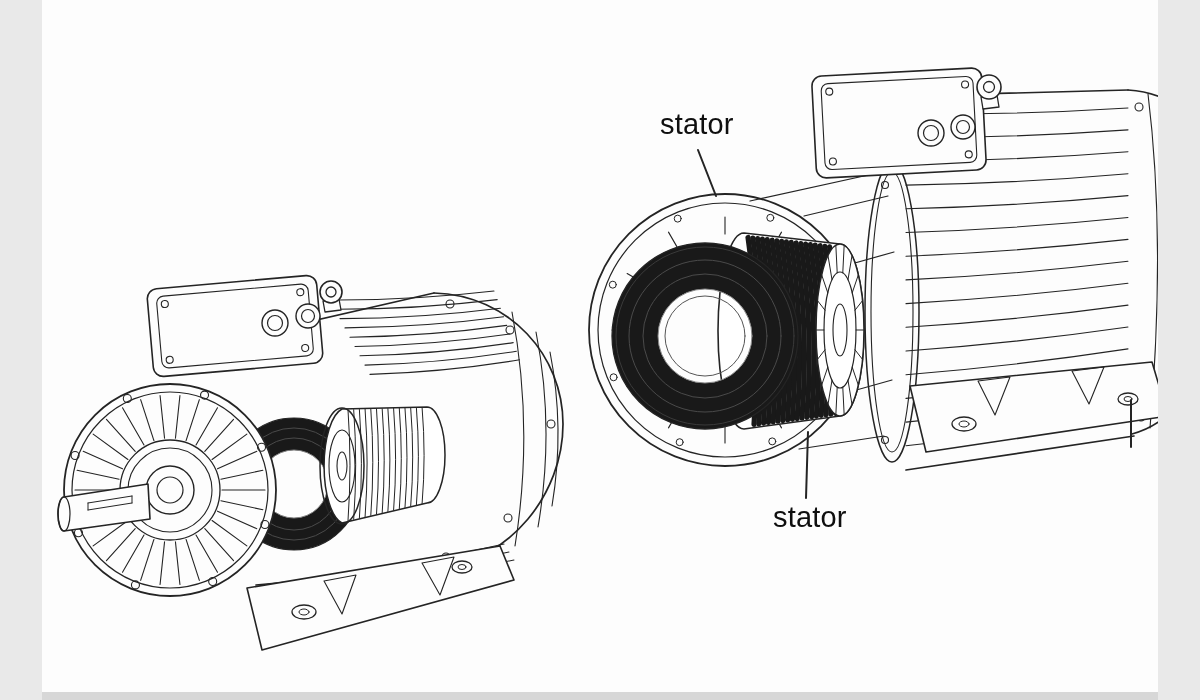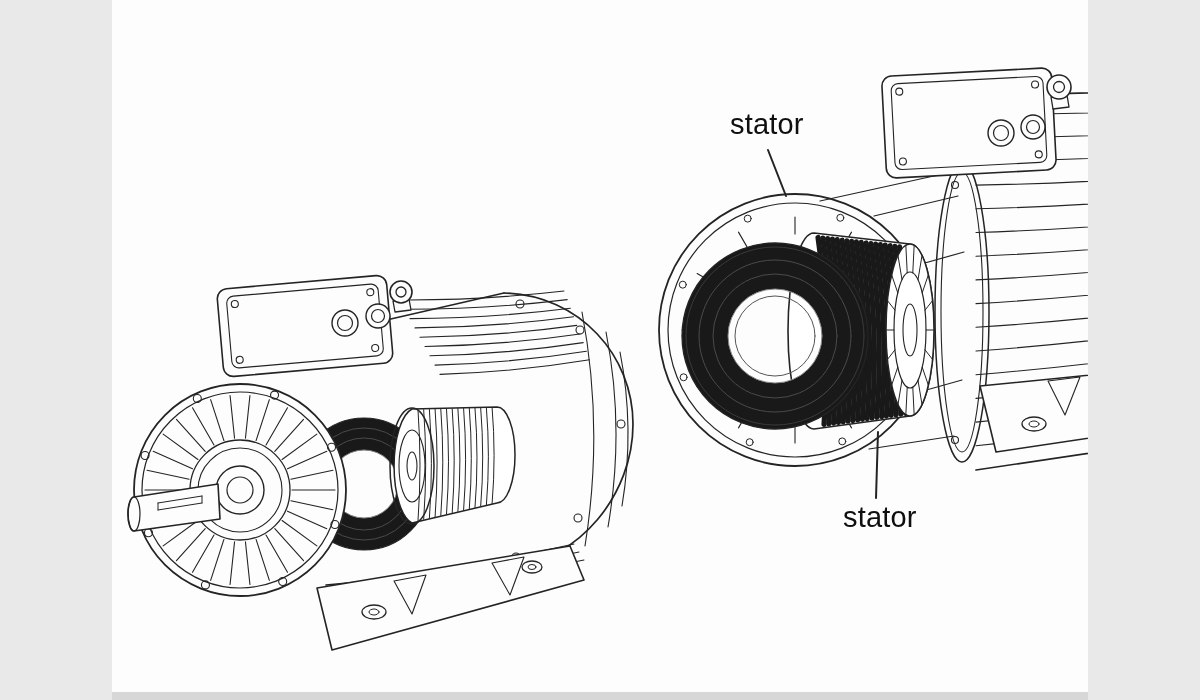--- a/index.html
+++ b/index.html
@@ -1,17 +1,17 @@
 <!DOCTYPE html>
 <html><head>
 <meta charset="utf-8">
 <style>
   html,body{margin:0;padding:0;background:#e9e9e9;}
   #stage{
-    position:relative;width:976px;height:700px;margin:0 auto;
+    position:relative;width:1116px;height:700px;margin:0 auto;
     background:#fdfdfd;overflow:hidden;
     font-family:"Liberation Sans",sans-serif;
   }
   #art{position:absolute;left:0;top:0;}
   .lbl{
     position:absolute;
     font-family:"Liberation Sans",sans-serif;
     font-size:29px;font-weight:500;color:#0f0f0f;
     letter-spacing:0.2px;white-space:nowrap;user-select:none;
   }

